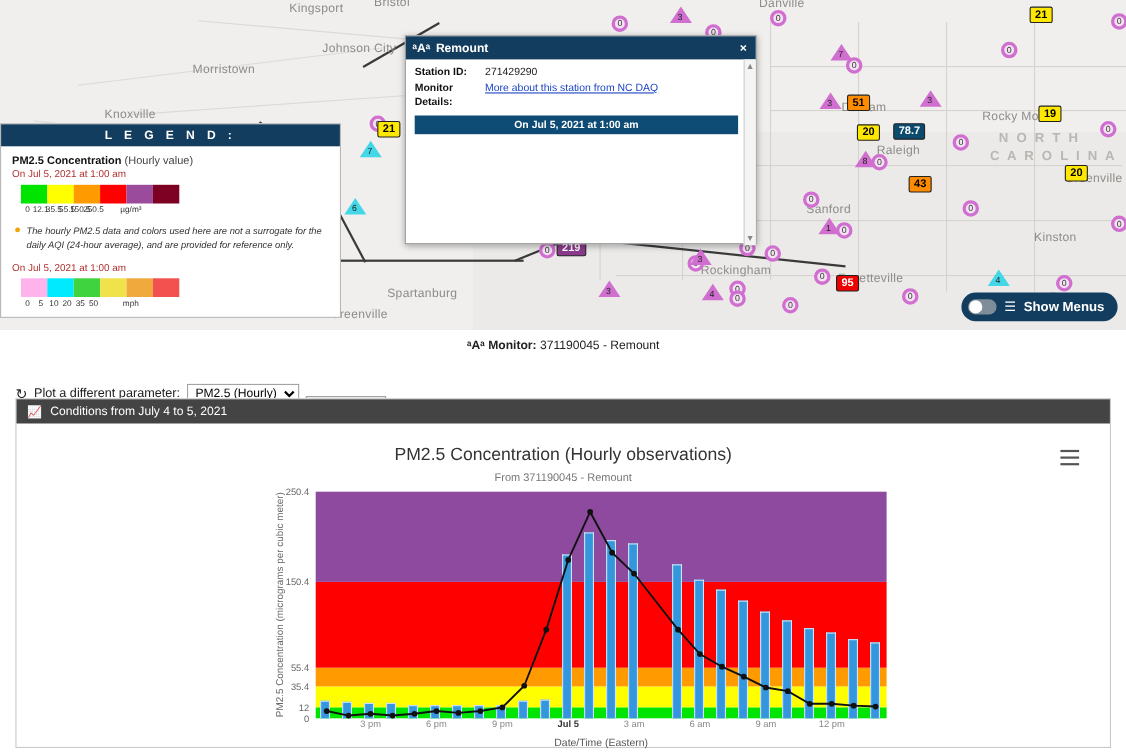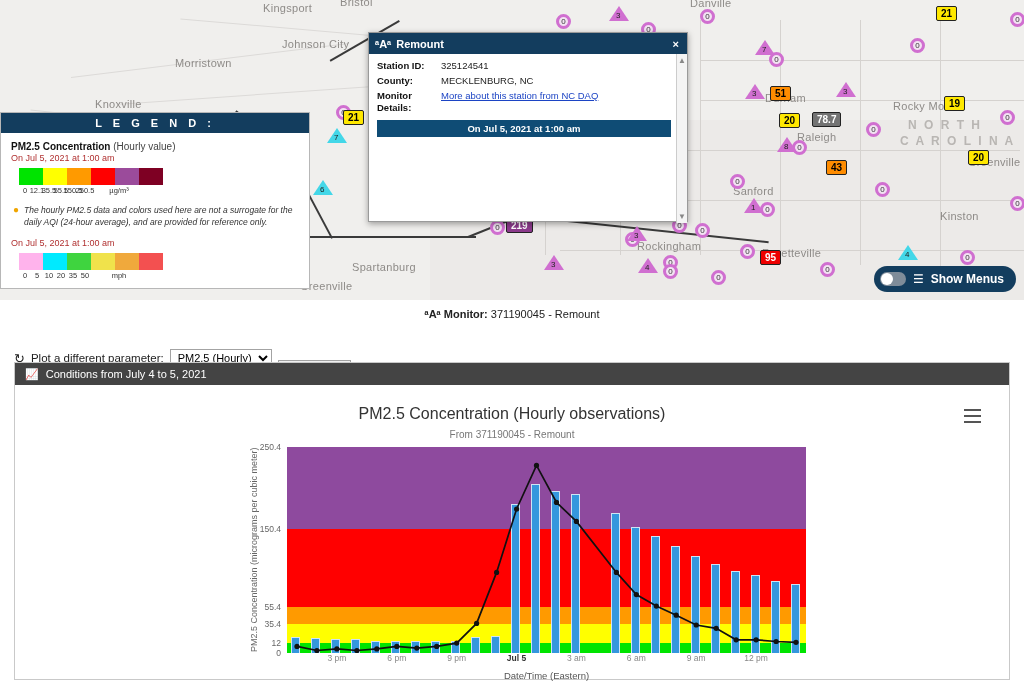--- a/index.html
+++ b/index.html
@@ -269,21 +269,21 @@
   <div class="state-border" style="left:296px;top:236px;width:180px;"></div>
   <div class="state-border" style="left:468px;top:236px;width:60px;transform:rotate(-22deg);transform-origin:left;"></div>
   <div class="state-border" style="left:520px;top:215px;width:250px;transform:rotate(6deg);transform-origin:left;"></div>
   <div class="state-border" style="left:236px;top:110px;width:70px;transform:rotate(38deg);transform-origin:left;"></div>
   <div class="state-border" style="left:290px;top:158px;width:90px;transform:rotate(62deg);transform-origin:left;"></div>
   <div class="state-border" style="left:330px;top:60px;width:80px;transform:rotate(-30deg);transform-origin:left;"></div>
 
   <div id="cities">
       <div class="city-label" style="left: 263px; top: 2px;">Kingsport</div>
       <div class="city-label" style="left: 340px; top: -4px;">Bristol</div>
-      <div class="city-label" style="left: 282px; top: 38px;">Johnson City</div>
+      <div class="city-label" style="left: 293px; top: 38px;">Johnson City</div>
       <div class="city-label" style="left: 175px; top: 57px;">Morristown</div>
       <div class="city-label" style="left: 95px; top: 98px;">Knoxville</div>
       <div class="city-label" style="left: 690px; top: -3px;">Danville</div>
       <div class="city-label" style="left: 765px; top: 92px;">Durham</div>
       <div class="city-label" style="left: 797px; top: 131px;">Raleigh</div>
       <div class="city-label" style="left: 893px; top: 100px;">Rocky Mount</div>
       <div class="city-label" style="left: 968px; top: 156px;">Greenville</div>
       <div class="city-label" style="left: 733px; top: 185px;">Sanford</div>
       <div class="city-label" style="left: 940px; top: 210px;">Kinston</div>
       <div class="city-label" style="left: 762px; top: 247px;">Fayetteville</div>
@@ -374,21 +374,21 @@
         <div class="mk-tri cy" style="left: 0px; top: 0px;"></div>
         <div class="mk-tri-lbl" style="left: 7px; top: 5px;">4</div>
       </div>
     </div>
   <div id="mk-boxes">
       <div class="mk-box" style="left: 936px; top: 6px; background: rgb(255, 232, 0); color: rgb(0, 0, 0);">21</div>
       <div class="mk-box" style="left: 343px; top: 110px; background: rgb(255, 232, 0); color: rgb(0, 0, 0);">21</div>
       <div class="mk-box" style="left: 770px; top: 86px; background: rgb(255, 140, 0); color: rgb(0, 0, 0);">51</div>
       <div class="mk-box" style="left: 944px; top: 96px; background: rgb(255, 232, 0); color: rgb(0, 0, 0);">19</div>
       <div class="mk-box" style="left: 779px; top: 113px; background: rgb(255, 232, 0); color: rgb(0, 0, 0);">20</div>
-      <div class="mk-box" style="left: 812px; top: 112px; background: #737373; color: rgb(255, 255, 255);">78.7</div>
+      <div class="mk-box" style="left: 812px; top: 112px; background: #0c4a6e; color: rgb(255, 255, 255);">78.7</div>
       <div class="mk-box" style="left: 968px; top: 150px; background: rgb(255, 232, 0); color: rgb(0, 0, 0);">20</div>
       <div class="mk-box" style="left: 826px; top: 160px; background: rgb(255, 140, 0); color: rgb(0, 0, 0);">43</div>
       <div class="mk-box" style="left: 506px; top: 218px; background: rgb(139, 58, 139); color: rgb(255, 255, 255);">219</div>
       <div class="mk-box" style="left: 760px; top: 250px; background: rgb(238, 0, 0); color: rgb(255, 255, 255);">95</div>
     </div>
 
   <div style="position:absolute;right:8px;bottom:8px;background:#133d5e;border-radius:16px;
               height:26px;display:flex;align-items:center;gap:7px;padding:0 12px 0 6px;color:#fff;">
     <span style="width:26px;height:14px;border-radius:8px;background:#7f8c99;position:relative;display:inline-block;">
       <span style="position:absolute;left:1px;top:1px;width:12px;height:12px;border-radius:50%;background:#fff;"></span>
@@ -401,25 +401,21 @@
 <div id="station-popup">
   <div id="popup-title">
     <span style="margin-right:5px;">ᵃAᵃ</span>
     <span class="ttl">Remount</span>
     <span id="popup-close">×</span>
   </div>
   <div id="popup-body">
     <div id="pop-rows">
         <div class="pop-row">
           <div class="pop-key">Station ID:</div>
-          <div class="pop-val">325124541</div>
-        </div>
-        <div class="pop-row">
-          <div class="pop-key">County:</div>
-          <div class="pop-val">MECKLENBURG, NC</div>
+          <div class="pop-val">271429290</div>
         </div>
         <div class="pop-row">
           <div class="pop-key">Monitor Details:</div>
           <div class="pop-val"><a href="#">More about this station from NC DAQ</a></div>
         </div>
       </div>
     <div id="popup-datebar">On Jul 5, 2021 at 1:00 am</div>
     <div id="popup-scroll">
       <div class="sc-arrow" style="margin-top:2px;">▲</div>
       <div class="sc-arrow" style="position:absolute;bottom:2px;left:0;right:0;">▼</div>

